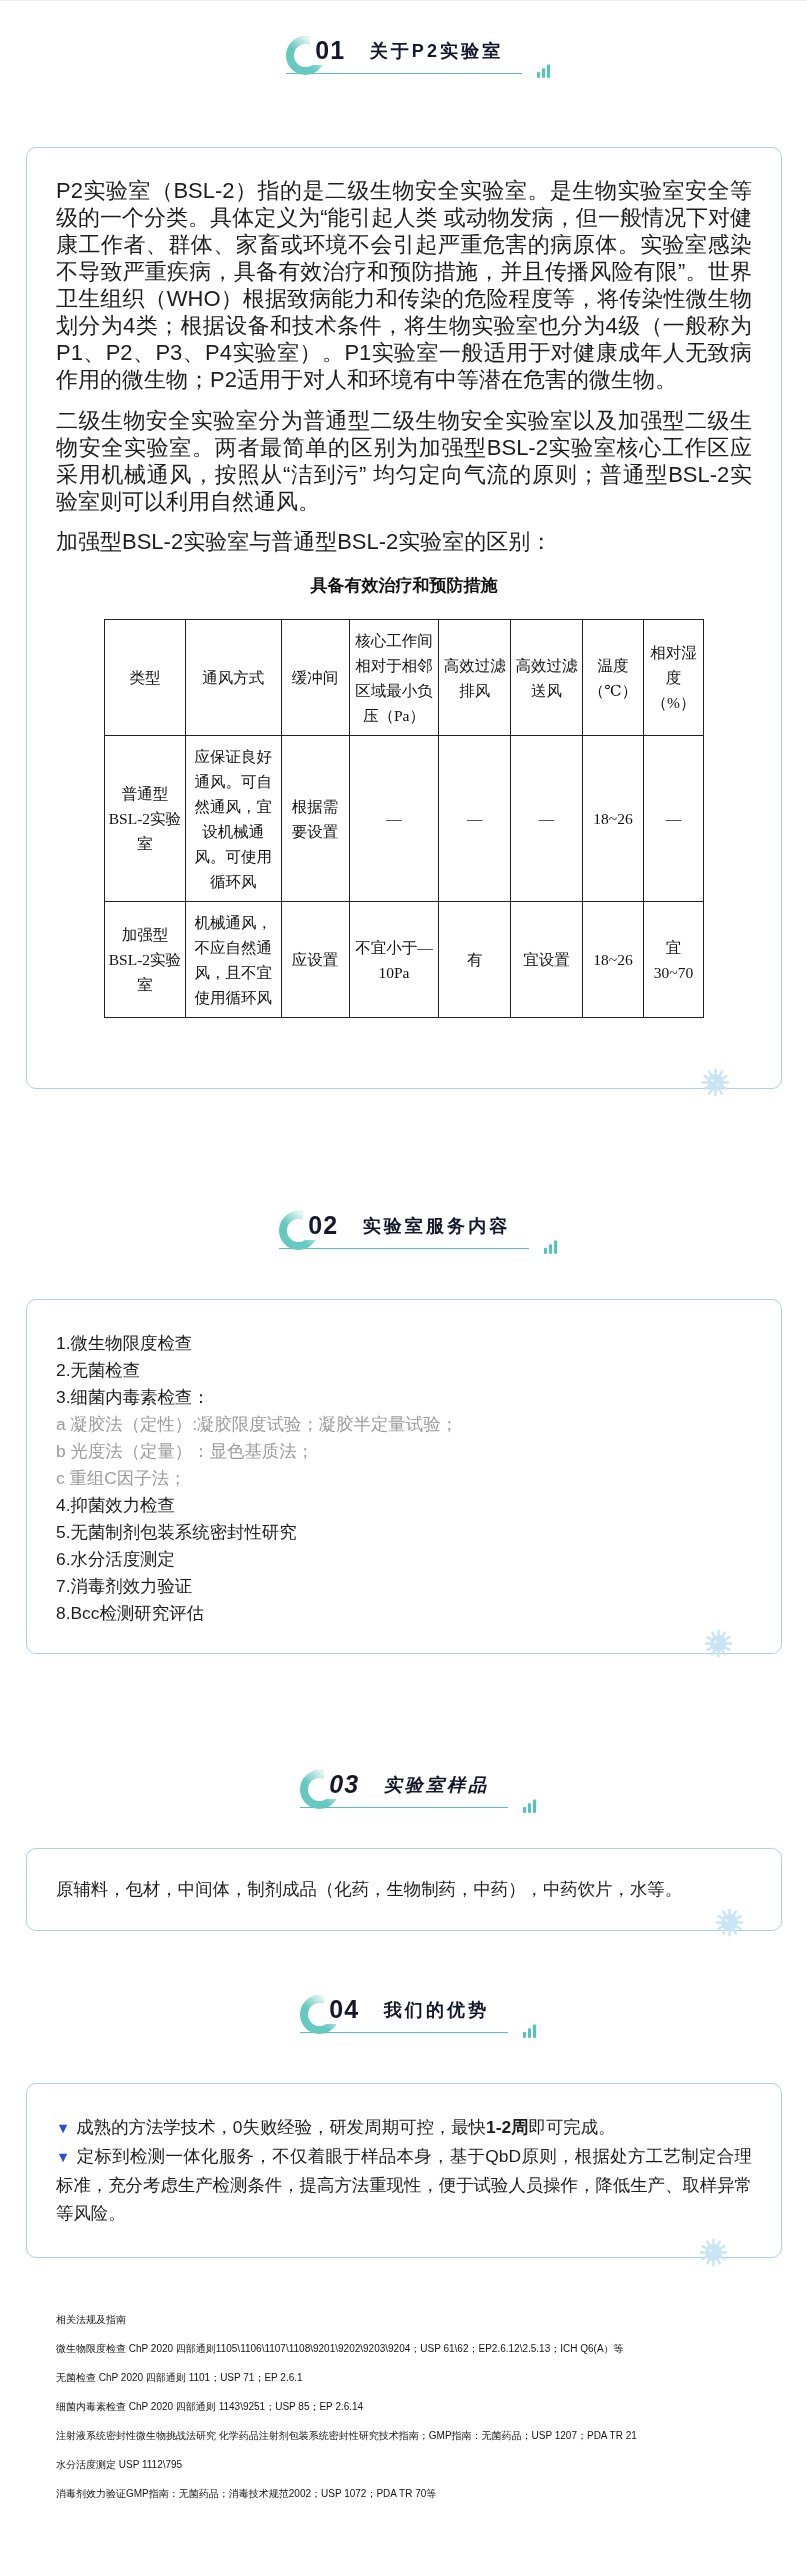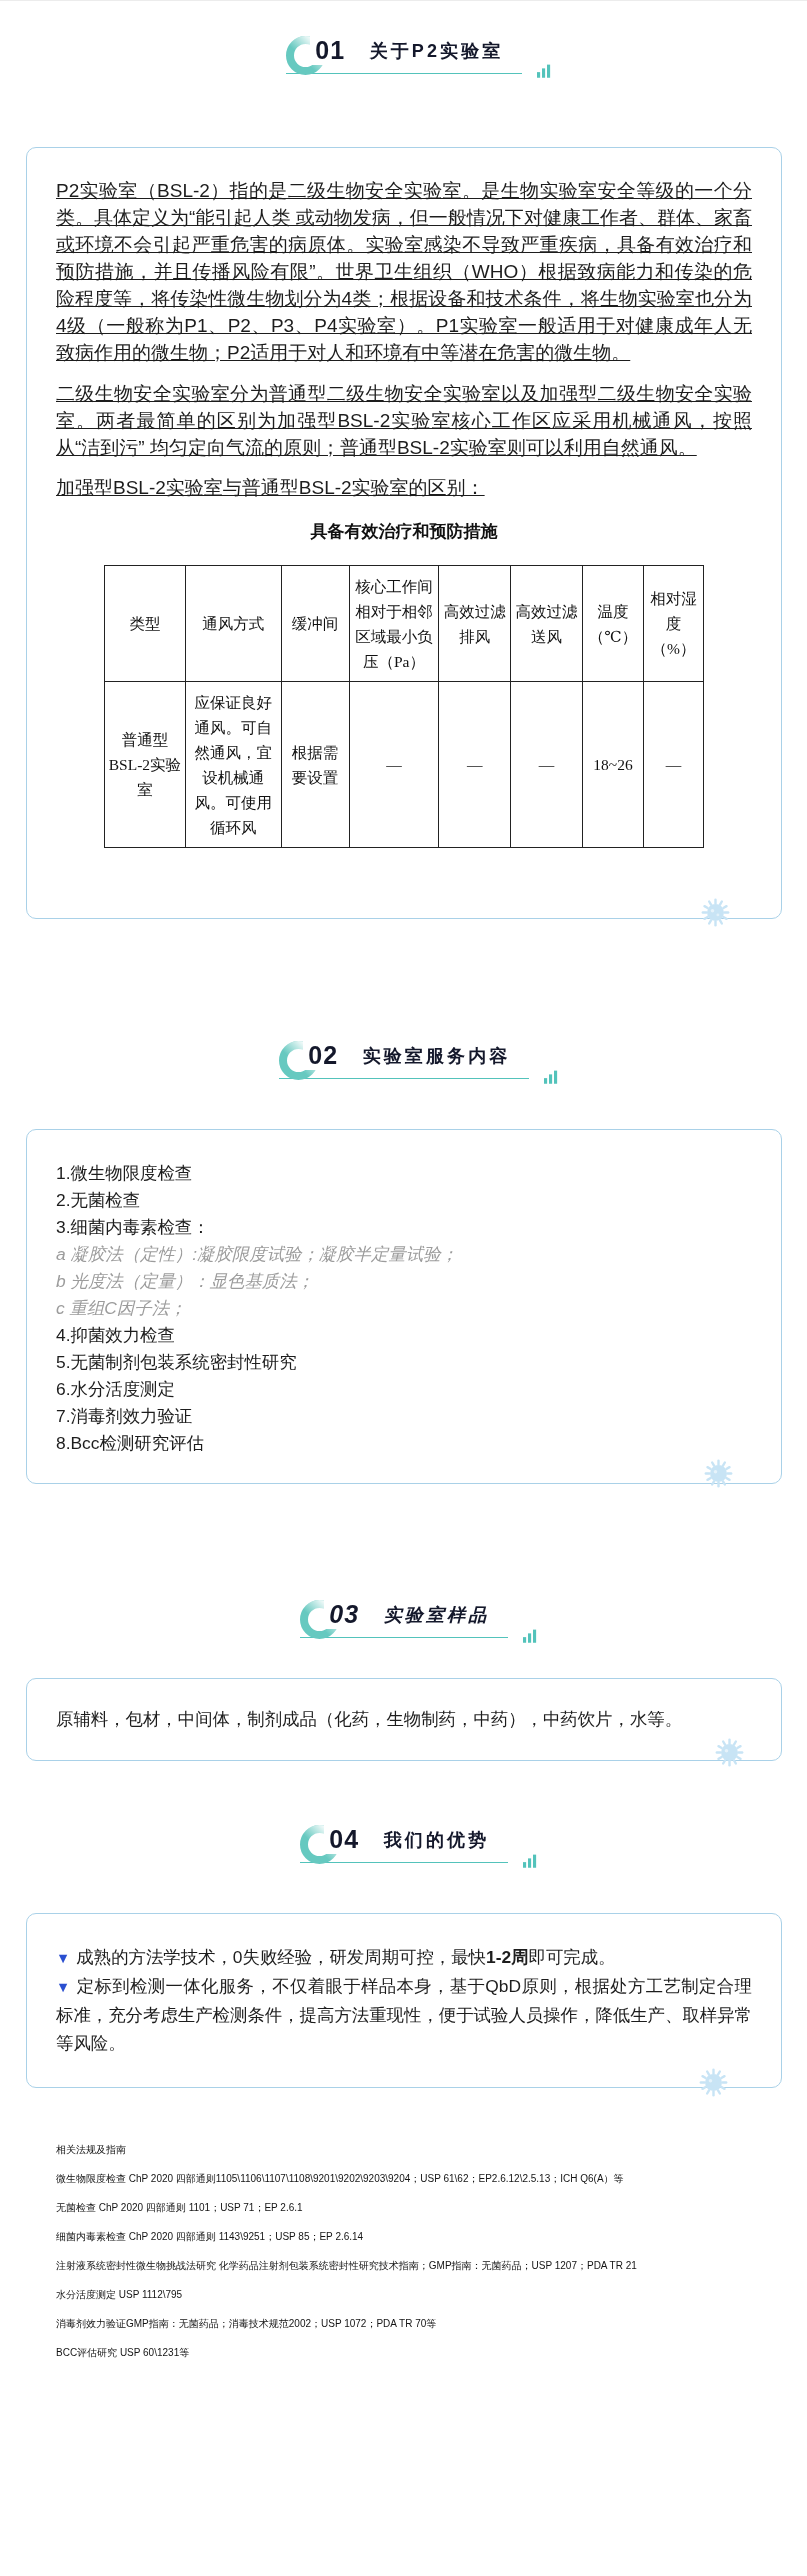--- a/index.html
+++ b/index.html
@@ -57,42 +57,42 @@
     margin-left:26px; margin-right:26px;
     border:1.2px solid #a9d1e8;
     border-radius:10px;
     background:#fff;
   }
   .box1 { margin-top:73px; padding:29px 29px 70px; }
   .box2 { margin-top:50px;  padding:30px 29px 26px; }
   .box3 { margin-top:40px;  padding:27px 29px 27px; }
   .box4 { margin-top:50px;  padding:29px 29px 30px; }
 
-  .para { margin:0 0 13.7px; font-size:19px; line-height:27px; color:#1d1d1d; text-align:justify;text-decoration:underline; }
+  .para { margin:0 0 13.7px; font-size:22px; line-height:27px; color:#1d1d1d; text-align:justify; }
   .para:last-of-type { margin-bottom:0; }
 
   .table-title { margin:18.7px 0 22.4px; text-align:center; font-size:17px; font-weight:700; color:#111; }
 
   .spec-table {
     border-collapse:collapse;
     margin:0 auto;
     width:600px;
     font-family:"Liberation Serif","DejaVu Serif",serif;
     font-size:15.5px; color:#111;
   }
   .spec-table th, .spec-table td {
     border:1.2px solid #222;
     text-align:center; vertical-align:middle;
     padding:7.5px 3.7px;
     line-height:25px;
     font-weight:normal;
   }
 
   .svc-list { list-style:none; margin:0; padding:0; font-size:17.4px; line-height:27px; color:#1d1d1d; }
-  .svc.sub { color:#9c9c9c; font-style:italic; }
+  .svc.sub { color:#9c9c9c; }
 
   .samples-text { margin:0; font-size:17.4px; line-height:27px; color:#1d1d1d; }
 
   .adv { margin:0; font-size:17.4px; line-height:28px; color:#1d1d1d; text-align:justify; }
   .tri { color:#2a4fd0; font-size:14.3px; margin-right:6.2px; }
   .adv b { font-weight:700; }
 
   .virus { position:absolute; right:51px; bottom:-8.7px; }
   .box2 .virus { bottom:-5px; right:48px; }
   .box3 .virus { bottom:-6.2px; right:37px; }
@@ -157,20 +157,30 @@
         <tr>
           <td>普通型BSL-2实验室</td>
           <td>应保证良好通风。可自然通风，宜设机械通风。可使用循环风</td>
           <td>根据需要设置</td>
           <td>—</td>
           <td>—</td>
           <td>—</td>
           <td>18~26</td>
           <td>—</td>
         </tr>
+        <tr>
+          <td>加强型BSL-2实验室</td>
+          <td>机械通风，不应自然通风，且不宜使用循环风</td>
+          <td>应设置</td>
+          <td>不宜小于—10Pa</td>
+          <td>有</td>
+          <td>宜设置</td>
+          <td>18~26</td>
+          <td>宜30~70</td>
+        </tr>
       </tbody>
     </table>
     <svg class="virus" width="29" height="29" viewBox="0 0 48 48">
       <g stroke="#c8e4f5" stroke-width="4" stroke-linecap="round">
         <line x1="39" y1="24" x2="45" y2="24"></line>
           <line x1="37" y1="31.5" x2="42.2" y2="34.5"></line>
         <line x1="31.5" y1="37" x2="34.5" y2="42.2"></line>
           <line x1="24" y1="39" x2="24" y2="45"></line>
         <line x1="16.5" y1="37" x2="13.5" y2="42.2"></line>
           <line x1="11" y1="31.5" x2="5.8" y2="34.5"></line>
@@ -306,17 +316,16 @@
   </section>
 
   <section class="refs">
     <div class="ref-line">相关法规及指南</div>
     <div class="ref-line">微生物限度检查 ChP 2020 四部通则1105\1106\1107\1108\9201\9202\9203\9204；USP 61\62；EP2.6.12\2.5.13；ICH Q6(A）等</div>
     <div class="ref-line">无菌检查 ChP 2020 四部通则 1101；USP 71；EP 2.6.1</div>
     <div class="ref-line">细菌内毒素检查 ChP 2020 四部通则 1143\9251；USP 85；EP 2.6.14</div>
     <div class="ref-line">注射液系统密封性微生物挑战法研究 化学药品注射剂包装系统密封性研究技术指南；GMP指南：无菌药品；USP 1207；PDA TR 21</div>
     <div class="ref-line">水分活度测定 USP 1112\795</div>
     <div class="ref-line">消毒剂效力验证GMP指南：无菌药品；消毒技术规范2002；USP 1072；PDA TR 70等</div>
-    <div class="ref-line">BCC评估研究 USP 60\1231等</div>
   </section>
 
 </div>
 
 
 </body></html>

